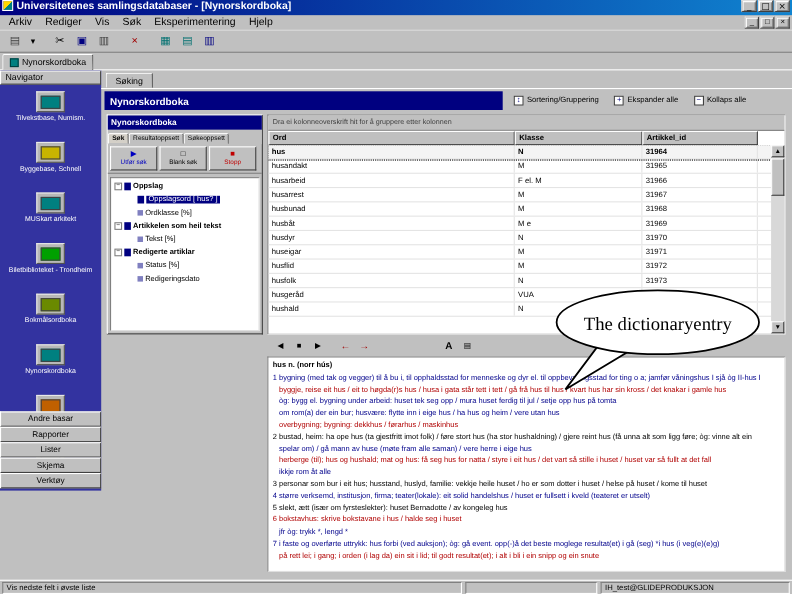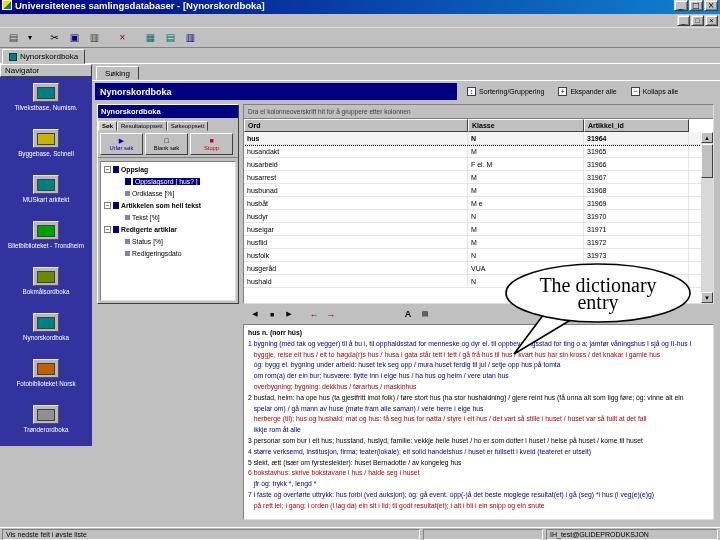--- a/index.html
+++ b/index.html
@@ -97,40 +97,49 @@
   .rbtn.bold{font-weight:bold;font-size:9px}
   
   .entry{left:243px;top:324px;width:471px;height:196px;background:#fff;border:1px solid;border-color:#808080 #dfdfdf #dfdfdf #808080;padding:3px 4px;overflow:hidden}
   .eline{font-size:6.8px;line-height:10.8px;color:#00008b;white-space:pre-wrap}
   .eline.b{color:#000;font-weight:bold}
   .eline.r{color:#b00000}
   .eline.k{color:#000}
   
   .callout{left:502px;top:262px;width:192px;height:98px;pointer-events:none}
   .callout svg{position:absolute;left:0;top:0}
-  .callout .ctext{position:absolute;left:14px;top:8px;width:164px;height:48px;display:flex;flex-direction:column;align-items:center;justify-content:center;font-family:"Liberation Serif","DejaVu Serif",serif;font-size:20px;color:#000;line-height:17px}
+  .callout .ctext{position:absolute;left:14px;top:8px;width:164px;height:48px;display:flex;flex-direction:row;align-items:center;justify-content:center;font-family:"Liberation Serif","DejaVu Serif",serif;font-size:17px;color:#000;line-height:17px}
   
   .statusbar{left:0;top:527px;width:720px;height:13px;background:#c0c0c0;border-top:1px solid #fff;display:flex;align-items:center;padding:0 2px;gap:3px}
   .spane{height:11px;background:#c0c0c0;border:1px solid;border-color:#808080 #fff #fff #808080;font-size:7px;display:flex;align-items:center;padding-left:3px;white-space:nowrap;overflow:hidden}
 </style>
 </head>
 <body>
 
 <div class="abs titlebar">
   <span class="appicon"></span>
   <span class="ttext">Universitetenes samlingsdatabaser - [Nynorskordboka]</span>
   <span style="display:flex">
 
   <span class="winbtn out">_</span>
       <span class="winbtn out">□</span>
       <span class="winbtn out">×</span>
     </span>
 </div>
 
 <div class="abs menubar">
+  <span style="display:flex">
+
+  <span class="menu-item">Arkiv</span>
+      <span class="menu-item">Rediger</span>
+      <span class="menu-item">Vis</span>
+      <span class="menu-item">Søk</span>
+      <span class="menu-item">Eksperimentering</span>
+      <span class="menu-item">Hjelp</span>
+    </span>
   <span class="mdibtns">
 
   <span class="mdibtn out">_</span>
       <span class="mdibtn out">□</span>
       <span class="mdibtn out">×</span>
     </span>
 </div>
 
 <div class="abs toolbar">
 
@@ -197,20 +206,28 @@
           <div class="scr"></div>
         </div>
       <div class="navlabel">Fotobiblioteket Norsk</div>
     </div>
       <div class="navitem">
       <div class="navicon">
           <div class="scr"></div>
         </div>
       <div class="navlabel">Trønderordboka</div>
     </div>
+    </div>
+  <div class="bands">
+
+  <button class="band">Andre basar</button>
+      <button class="band">Rapporter</button>
+      <button class="band">Lister</button>
+      <button class="band">Skjema</button>
+      <button class="band">Verktøy</button>
     </div>
 </div>
 
 <span class="abs soktab">Søking</span>
 <div class="abs sokline"></div>
 
 <div class="abs reshead">Nynorskordboka</div>
 <div class="abs headbtns">
 
 <span class="hbtn">

